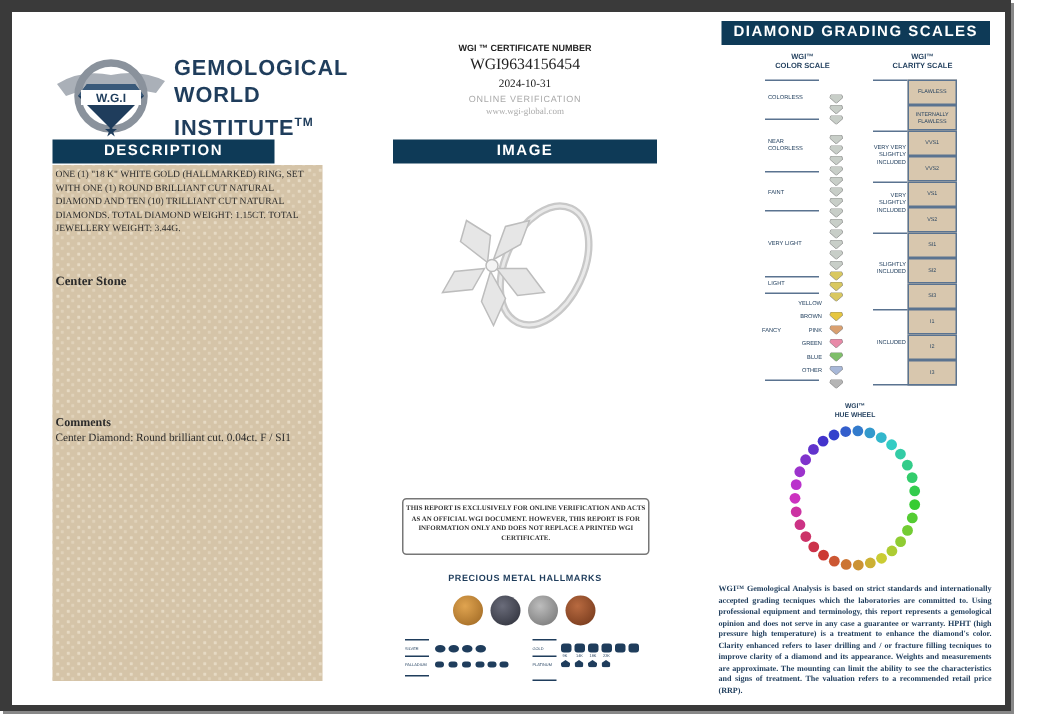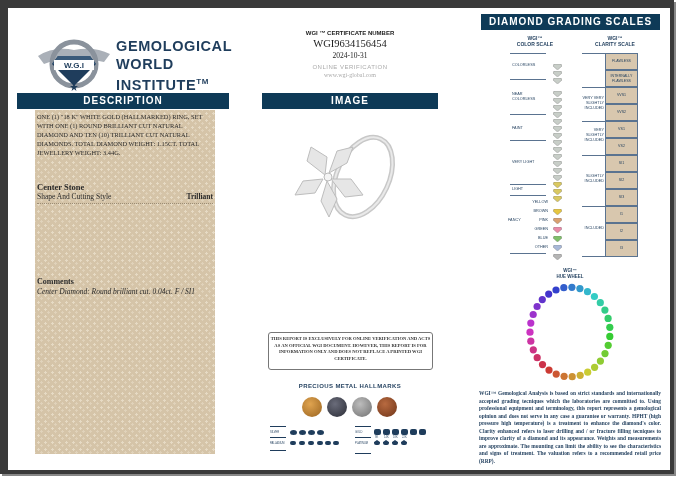--- a/index.html
+++ b/index.html
@@ -6,29 +6,29 @@
   body{width:700px;height:482px;position:relative;overflow:hidden;font-family:"Liberation Serif",serif;}
   .frame{position:absolute;left:0;top:0;width:662px;height:462px;border:4px solid #3a3a3a;border-top-width:8px;border-left-width:8px;background:#fff;box-shadow:2px 2px 0 #888;}
   .abs{position:absolute;}
   .navy{background:#0e3a57;color:#fff;}
   .hdr{font-family:"Liberation Sans",sans-serif;font-weight:bold;text-align:center;letter-spacing:1px;}
   
   .logo{left:34px;top:36px;width:80px;height:56px;}
   .brand{left:116px;top:37px;color:#1f3d5c;font-family:"Liberation Sans",sans-serif;font-weight:bold;font-size:14.5px;line-height:18px;letter-spacing:.6px;}
   .brand sup{font-size:8px;}
   
-  .desc-hdr{left:17px;top:93px;width:212px;height:16px;font-size:10px;line-height:16px;}
+  .desc-hdr{left:35px;top:93px;width:148px;height:16px;font-size:10px;line-height:16px;}
   .desc{left:35px;top:110px;width:180px;height:344px;background-color:#d5c4a8;
      background-image:radial-gradient(circle,#e6dac4 1px,transparent 1.3px),radial-gradient(circle,#e0d2ba 1px,transparent 1.3px);
      background-size:7px 7px,7px 7px;background-position:0 0,3px 3px;color:#2b2b2b;}
   .desc-text{position:absolute;left:2px;top:2px;width:176px;font-size:6.4px;line-height:9px;text-transform:uppercase;}
   .sec-title{position:absolute;left:2px;font-size:8.5px;font-weight:bold;}
   .row{position:absolute;left:2px;width:176px;font-size:7.5px;height:12px;line-height:12px;border-bottom:1px dotted #9c8d75;}
   .row .v{position:absolute;right:0;top:0;font-weight:bold;}
-  .comm{position:absolute;left:2px;width:176px;font-size:7.5px;line-height:9.5px;font-style:italic;}
+  .comm{position:absolute;left:2px;width:176px;font-size:7.5px;line-height:9.5px;}
   
   .cert-lbl{left:262px;top:30px;width:176px;text-align:center;font-family:"Liberation Sans",sans-serif;font-weight:bold;font-size:6px;color:#222;}
   .cert-no{left:262px;top:38px;width:176px;text-align:center;font-size:10.5px;color:#222;}
   .cert-date{left:262px;top:51px;width:176px;text-align:center;font-size:7.5px;color:#222;}
   .ov{left:262px;top:64px;width:176px;text-align:center;font-family:"Liberation Sans",sans-serif;font-size:6px;color:#aaa;letter-spacing:.5px;}
   .ov2{left:262px;top:72px;width:176px;text-align:center;font-size:6px;color:#aaa;}
   .img-hdr{left:262px;top:93px;width:176px;height:16px;font-size:10px;line-height:16px;}
   .ring{left:285px;top:125px;width:130px;height:100px;}
   .notice{left:268px;top:332px;width:165px;height:38px;border:1px solid #777;border-radius:3px;text-align:center;font-size:4.6px;font-weight:bold;line-height:6.6px;color:#333;text-transform:uppercase;padding-top:3px;box-sizing:border-box;}
   .pmh{left:262px;top:383px;width:176px;text-align:center;font-family:"Liberation Sans",sans-serif;font-weight:bold;font-size:6px;color:#1f3d5c;letter-spacing:.4px;}
@@ -65,21 +65,20 @@
 <div class="abs brand">
   <div>GEMOLOGICAL</div>
   <div>WORLD</div>
   <div><span>INSTITUTE</span><sup>TM</sup></div>
 </div>
 
 <div class="abs navy hdr desc-hdr">DESCRIPTION</div>
 <div class="abs desc">
   <div class="desc-text">ONE (1) "18 K" WHITE GOLD (HALLMARKED) RING, SET WITH ONE (1) ROUND BRILLIANT CUT NATURAL DIAMOND AND TEN (10) TRILLIANT CUT NATURAL DIAMONDS. TOTAL DIAMOND WEIGHT: 1.15ct. TOTAL JEWELLERY WEIGHT: 3.44g.</div>
   <div class="sec-title" style="top:72px">Center Stone</div>
-  <div class="row" style="top:81px"><span>Shape And Cutting Style</span><span class="v">Trilliant</span></div>
   <div class="sec-title" style="top:167px;font-size:8px">Comments</div>
   <div class="comm" style="top:177px">Center Diamond: Round brilliant cut. 0.04ct. F / SI1</div>
 </div>
 
 <div class="abs cert-lbl">WGI ™ CERTIFICATE NUMBER</div>
 <div class="abs cert-no">WGI9634156454</div>
 <div class="abs cert-date">2024-10-31</div>
 <div class="abs ov">ONLINE VERIFICATION</div>
 <div class="abs ov2">www.wgi-global.com</div>
 <div class="abs navy hdr img-hdr">IMAGE</div>

